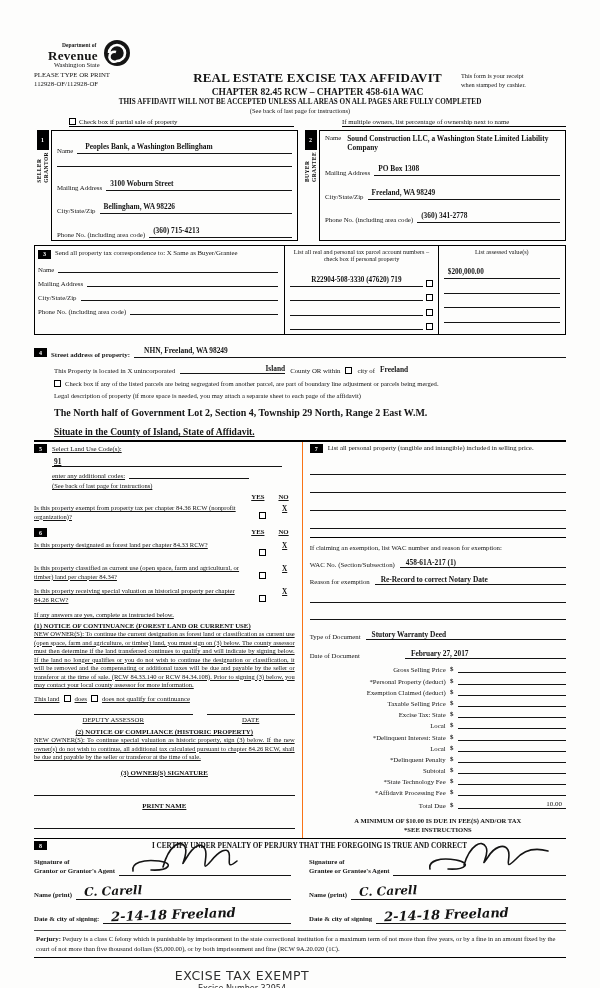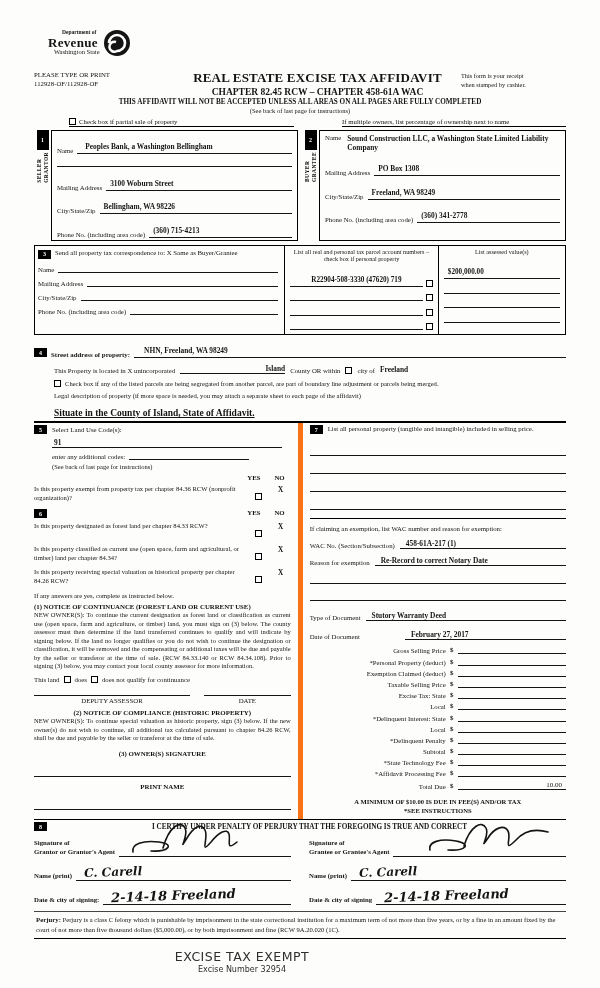--- a/index.html
+++ b/index.html
@@ -3,21 +3,21 @@
 <meta charset="utf-8">
 <style>
   * { margin:0; padding:0; box-sizing:border-box; }
   html,body { background:#e9e9e9; }
   body { font-family:"Liberation Serif", serif; color:#141414; }
   .page {
     width:600px; height:988px; margin:0 auto; background:#fdfdfc;
     position:relative; overflow:hidden; padding:30px 34px 0 34px;
   }
   
-  .logo-row { display:flex; align-items:flex-start; margin-left:14px; height:38px; }
+  .logo-row { display:flex; align-items:flex-end; margin-left:14px; height:38px; }
   .logo-text { line-height:1; }
   .logo-dept { font-size:5.5px; font-weight:bold; margin-left:14px; }
   .logo-rev { font-size:13px; font-weight:bold; letter-spacing:0.3px; }
   .logo-state { font-size:6.5px; margin-left:6px; }
   .logo-swirl { margin-left:2px; margin-top:-2px; }
   .hdr-row { display:flex; align-items:flex-start; margin-top:2px; }
   .hdr-left { width:140px; font-size:6.8px; line-height:1.35; }
   .hdr-center { flex:1; text-align:center; }
   .hdr-title { font-size:13px; font-weight:bold; letter-spacing:0.2px; }
   .hdr-sub { font-size:9.5px; font-weight:bold; margin-top:1px; }
@@ -65,21 +65,21 @@
   .s4-street { display:flex; align-items:flex-end; gap:4px; }
   .s4-street .tab { width:13px; height:9px; margin-bottom:1px; }
   .s4-located { display:flex; align-items:flex-end; gap:5px; margin-top:6px; margin-left:20px; font-size:6.8px; }
   .county-line { width:105px; border-bottom:1px solid #141414; text-align:right; font-weight:bold; font-size:7.4px; }
   .s4-seg { display:flex; align-items:center; gap:4px; margin-top:6px; margin-left:20px; font-size:6.6px; }
   .s4-legal-lbl { margin-top:5px; margin-left:20px; font-size:6.6px; }
   .s4-legal { margin-top:8px; margin-left:20px; font-size:10px; font-weight:bold; }
   .s4-situate { margin-top:9px; margin-left:20px; font-size:9.5px; font-weight:bold; text-decoration:underline; }
   
   .main2 { border-top:2px solid #000; border-bottom:1.5px solid #000; display:flex; margin-top:3px; }
-  .mleft { width:50.5%; border-right:5px solid #f97316; padding:2px 7px 4px 0; }
+  .mleft { width:50.5%; border-right:1px solid #f97316; padding:2px 7px 4px 0;text-decoration:underline; }
   .mright { flex:1; padding:2px 0 4px 7px; }
   .s5-head { display:flex; gap:5px; align-items:center; }
   .s5-head .tab, .s6tab, .s7-head .tab, .s8-tab { width:13px; height:9px; }
   .code-line { margin-left:18px; margin-top:4px; width:230px; border-bottom:1px solid #141414; font-weight:bold; font-size:7.4px; padding-left:2px; }
   .addl-row { display:flex; align-items:flex-end; gap:4px; margin-left:18px; margin-top:4px; font-size:6.8px; }
   .addl-row .fill { max-width:120px; }
   .small-note { margin-left:18px; margin-top:3px; font-size:6.5px; }
   .yn-head { display:flex; justify-content:flex-end; gap:14px; font-size:6.8px; font-weight:bold; padding-right:6px; margin-top:4px; }
   .q-row { display:flex; align-items:flex-start; margin-top:4px; }
   .q-text { flex:1; font-size:6.6px; line-height:1.25; padding-right:6px; }
@@ -301,20 +301,21 @@
       <span>County OR  within</span>
       <span class="cb"></span>
       <span>city of</span>
       <span class="val">Freeland</span>
     </div>
     <div class="s4-seg">
       <span class="cb"></span>
       <span>Check box if any of the listed parcels are being segregated from another parcel, are part of boundary line adjustment or parcels being merged.</span>
     </div>
     <div class="s4-legal-lbl">Legal description of property (if more space is needed, you may attach a separate sheet to each page of the affidavit)</div>
+    <div class="s4-legal">The North half of Government Lot 2, Section 4, Township 29 North, Range 2 East W.M.</div>
     <div class="s4-situate">Situate in the County of Island, State of Affidavit.</div>
   </div>
 
   <div class="main2">
 
     <div class="mleft">
       <div class="s5-head">
         <span class="tab">5</span>
         <span class="lbl">Select Land Use Code(s):</span>
       </div>

